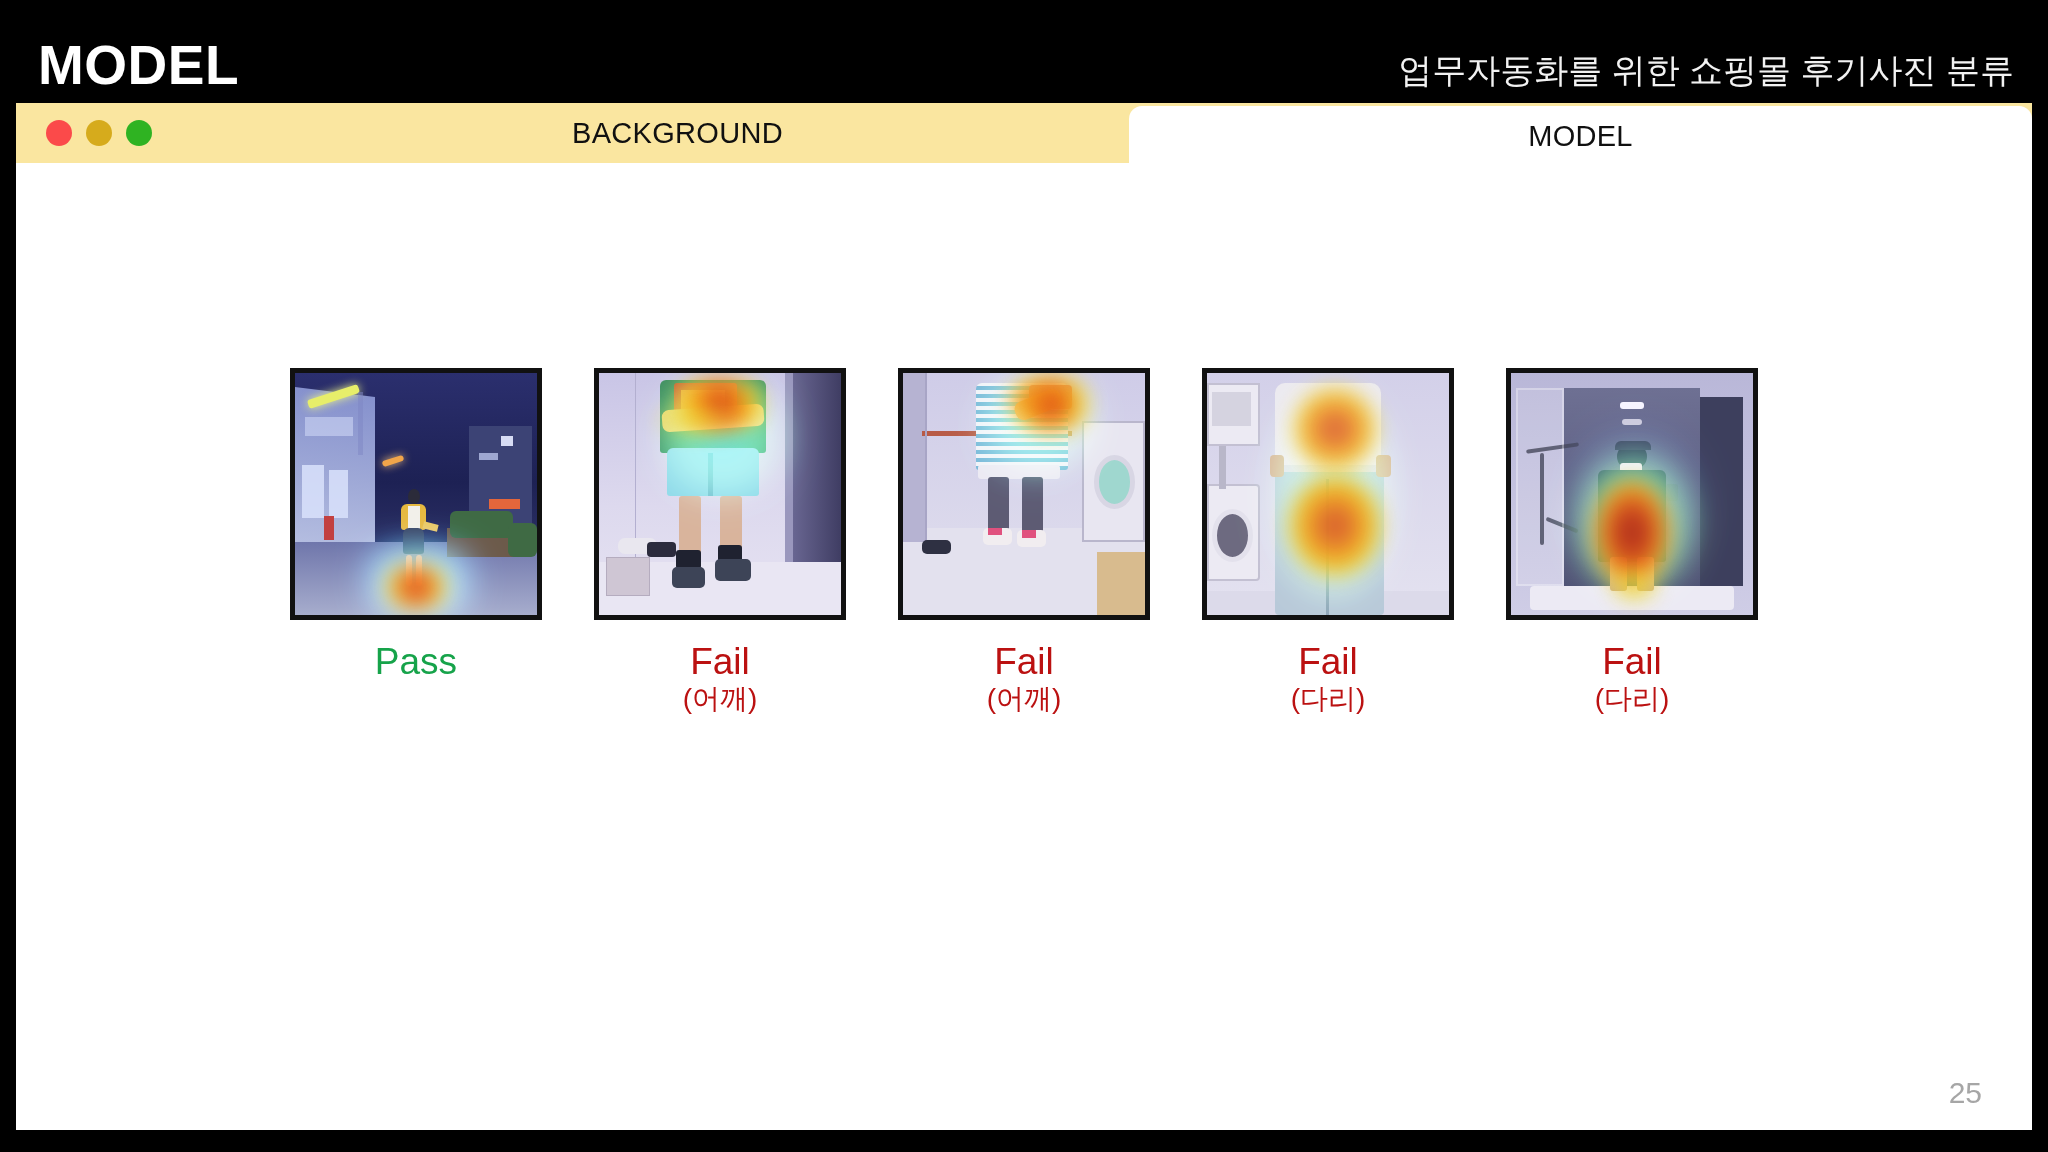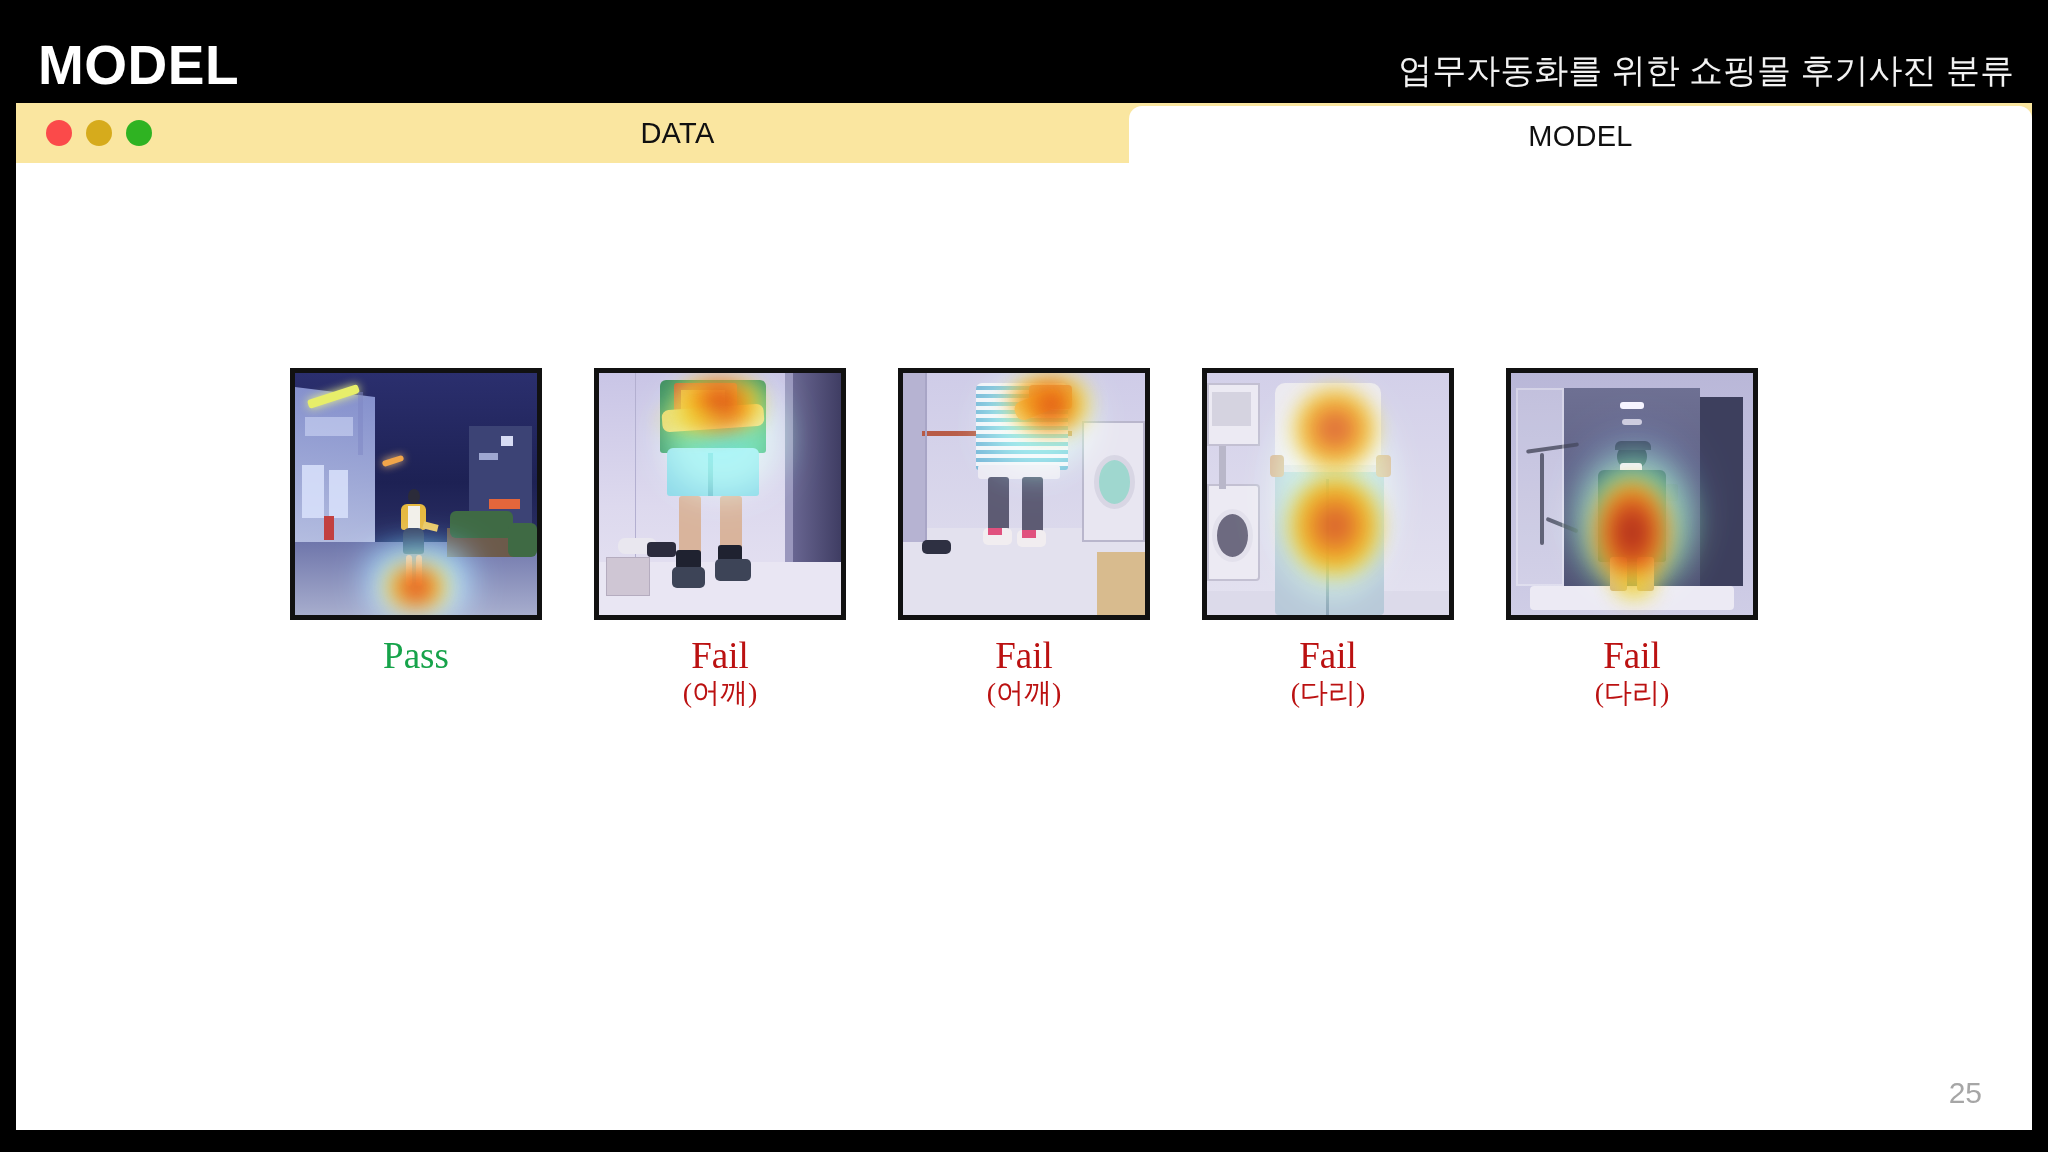--- a/index.html
+++ b/index.html
@@ -144,24 +144,23 @@
     width: 252px;
     height: 252px;
     border: 5px solid #111111;
     background: #2a2f55;
     position: relative;
     overflow: hidden;
   }
   .scene { position: absolute; inset: 0; }
 
   .cap {
-    margin-top: 16px;
+    margin-top: 22px;
     text-align: center;
     line-height: 1.08;
-    font-family: Liberation Serif, serif;
   }
   .cap-main {
     font-size: 37px;
     display: block;
   }
   .cap-sub {
     font-size: 28px;
     display: block;
     margin-top: 2px;
   }
@@ -246,21 +245,21 @@
       <div class="header-subtitle">업무자동화를 위한 쇼핑몰 후기사진 분류</div>
     </div>
 
     <div class="tabbar">
       <div class="dots">
         <span class="dot red"></span>
         <span class="dot yellow"></span>
         <span class="dot green"></span>
       </div>
       <div class="tabs">
-        <div class="tab">DATA</div>
+        <div class="tab">BACKGROUND</div>
         <div class="tab active">MODEL</div>
       </div>
     </div>
 
     <div class="body-area">
 
 
       <div class="gallery">
 
         <div class="cell pass">

